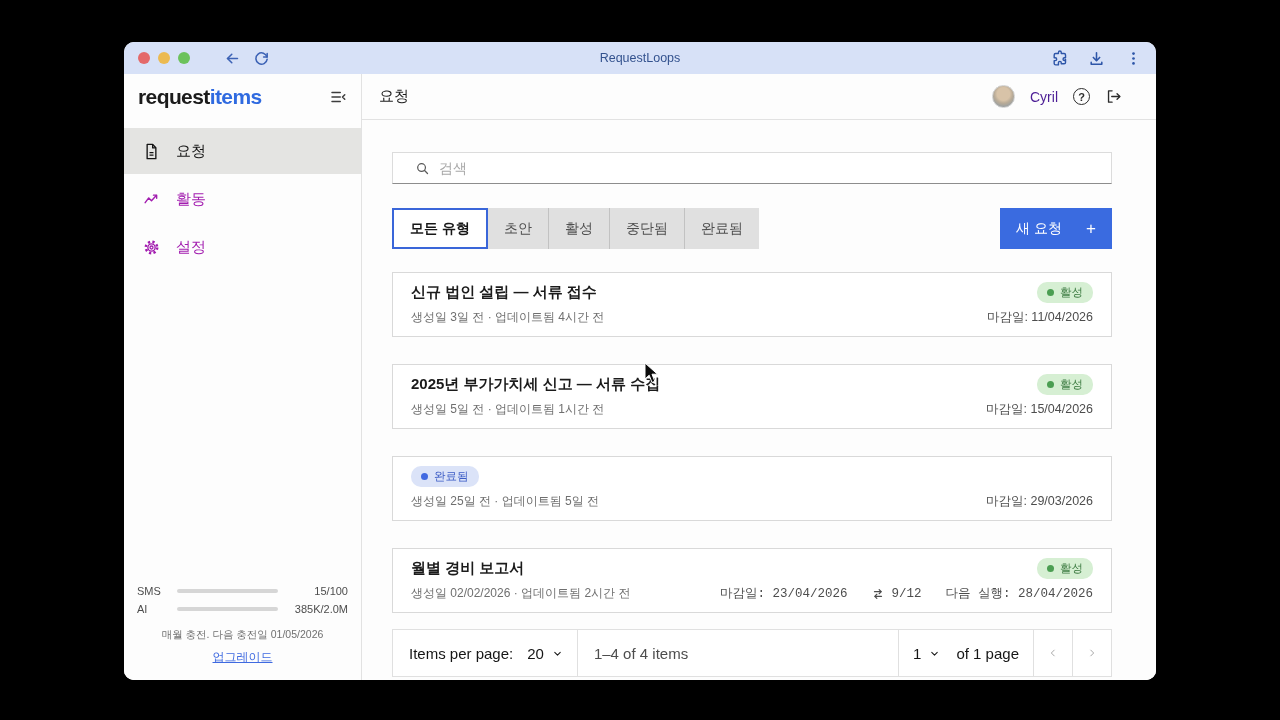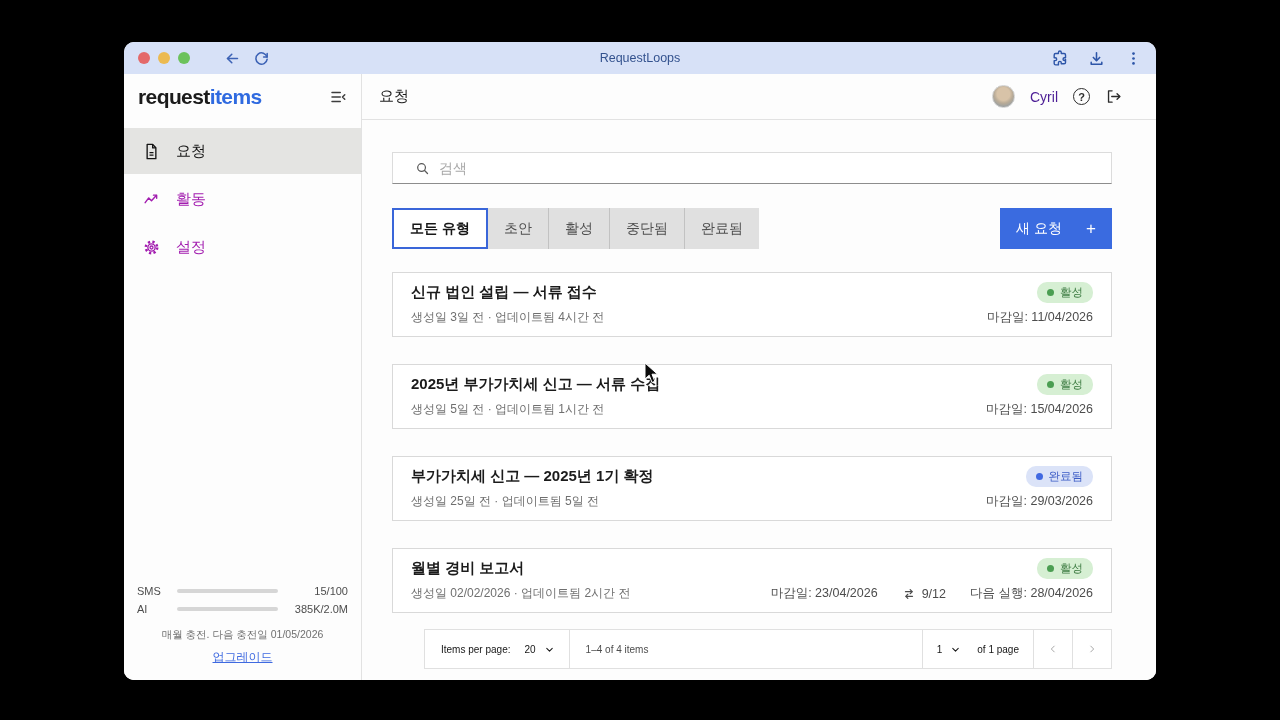--- a/index.html
+++ b/index.html
@@ -100,26 +100,26 @@
   .badge { display:flex; align-items:center; gap:6px; padding:3px 10px;
            border-radius:10px; font-size:11.5px; }
   .badge .dot { width:7px; height:7px; border-radius:50%; }
   .badge.active { background:#d6efd3; color:#3f7d44; }
   .badge.active .dot { background:#4b9e52; }
   .badge.completed { background:#dbe3f8; color:#3c5cc5; }
   .badge.completed .dot { background:#4169e1; }
   .card-row2 { display:flex; align-items:center; justify-content:space-between;gap:24px; }
   .card-meta { font-size:12px; color:#6f6f6f; }
   .card-due { font-size:12.5px; color:#4d4d4d; }
-  .card-right-group { display:flex; align-items:center; gap:24px; }
+  .card-right-group { display:flex; align-items:center; gap:24px;font-family:Liberation Mono, monospace; }
   .repeat-group { display:flex; align-items:center; gap:6px; font-size:12.5px; color:#4d4d4d; }
   .repeat-group svg { width:14px; height:14px; color:#4d4d4d; }
 
-  .pagination { margin-top:16px; height:40px; border:1px solid #e0e0e0;
-                display:flex; align-items:center; background:#fff; font-size:10px; color:#161616;margin-left:32px; }
+  .pagination { margin-top:16px; height:48px; border:1px solid #e0e0e0;
+                display:flex; align-items:center; background:#fff; font-size:15px; color:#161616; }
   .pag-left { display:flex; align-items:center; padding-left:16px; height:100%; }
   .pag-sel { display:flex; align-items:center; gap:8px; padding:0 14px; height:100%;
              cursor:pointer; }
   .vdiv { width:1px; height:100%; background:#e0e0e0; }
   .pag-range { padding:0 16px; color:#4d4d4d; flex:1; }
   .pag-right { display:flex; align-items:center; height:100%; margin-left:auto; }
   .pag-pagetext { padding:0 14px 0 2px; }
   .pag-arrow { width:38px; height:100%; display:flex; align-items:center;
                justify-content:center; color:#a8a8a8; cursor:pointer; }
   .chev { width:10px; height:10px; }
@@ -283,21 +283,20 @@
                 </span>
             </div>
             <div class="card-row2">
               <span class="card-meta">생성일 5일 전 · 업데이트됨 1시간 전</span>
               <span class="card-due">마감일: 15/04/2026</span>
             </div>
           </div>
 
           <div class="card">
             <div class="card-row1">
-              <span class="card-title">부가가치세 신고 — 2025년 1기 확정</span>
               <span class="badge completed">
                   <span class="dot"></span>
                   <span>완료됨</span>
                 </span>
             </div>
             <div class="card-row2">
               <span class="card-meta">생성일 25일 전 · 업데이트됨 5일 전</span>
               <span class="card-due">마감일: 29/03/2026</span>
             </div>
           </div>

